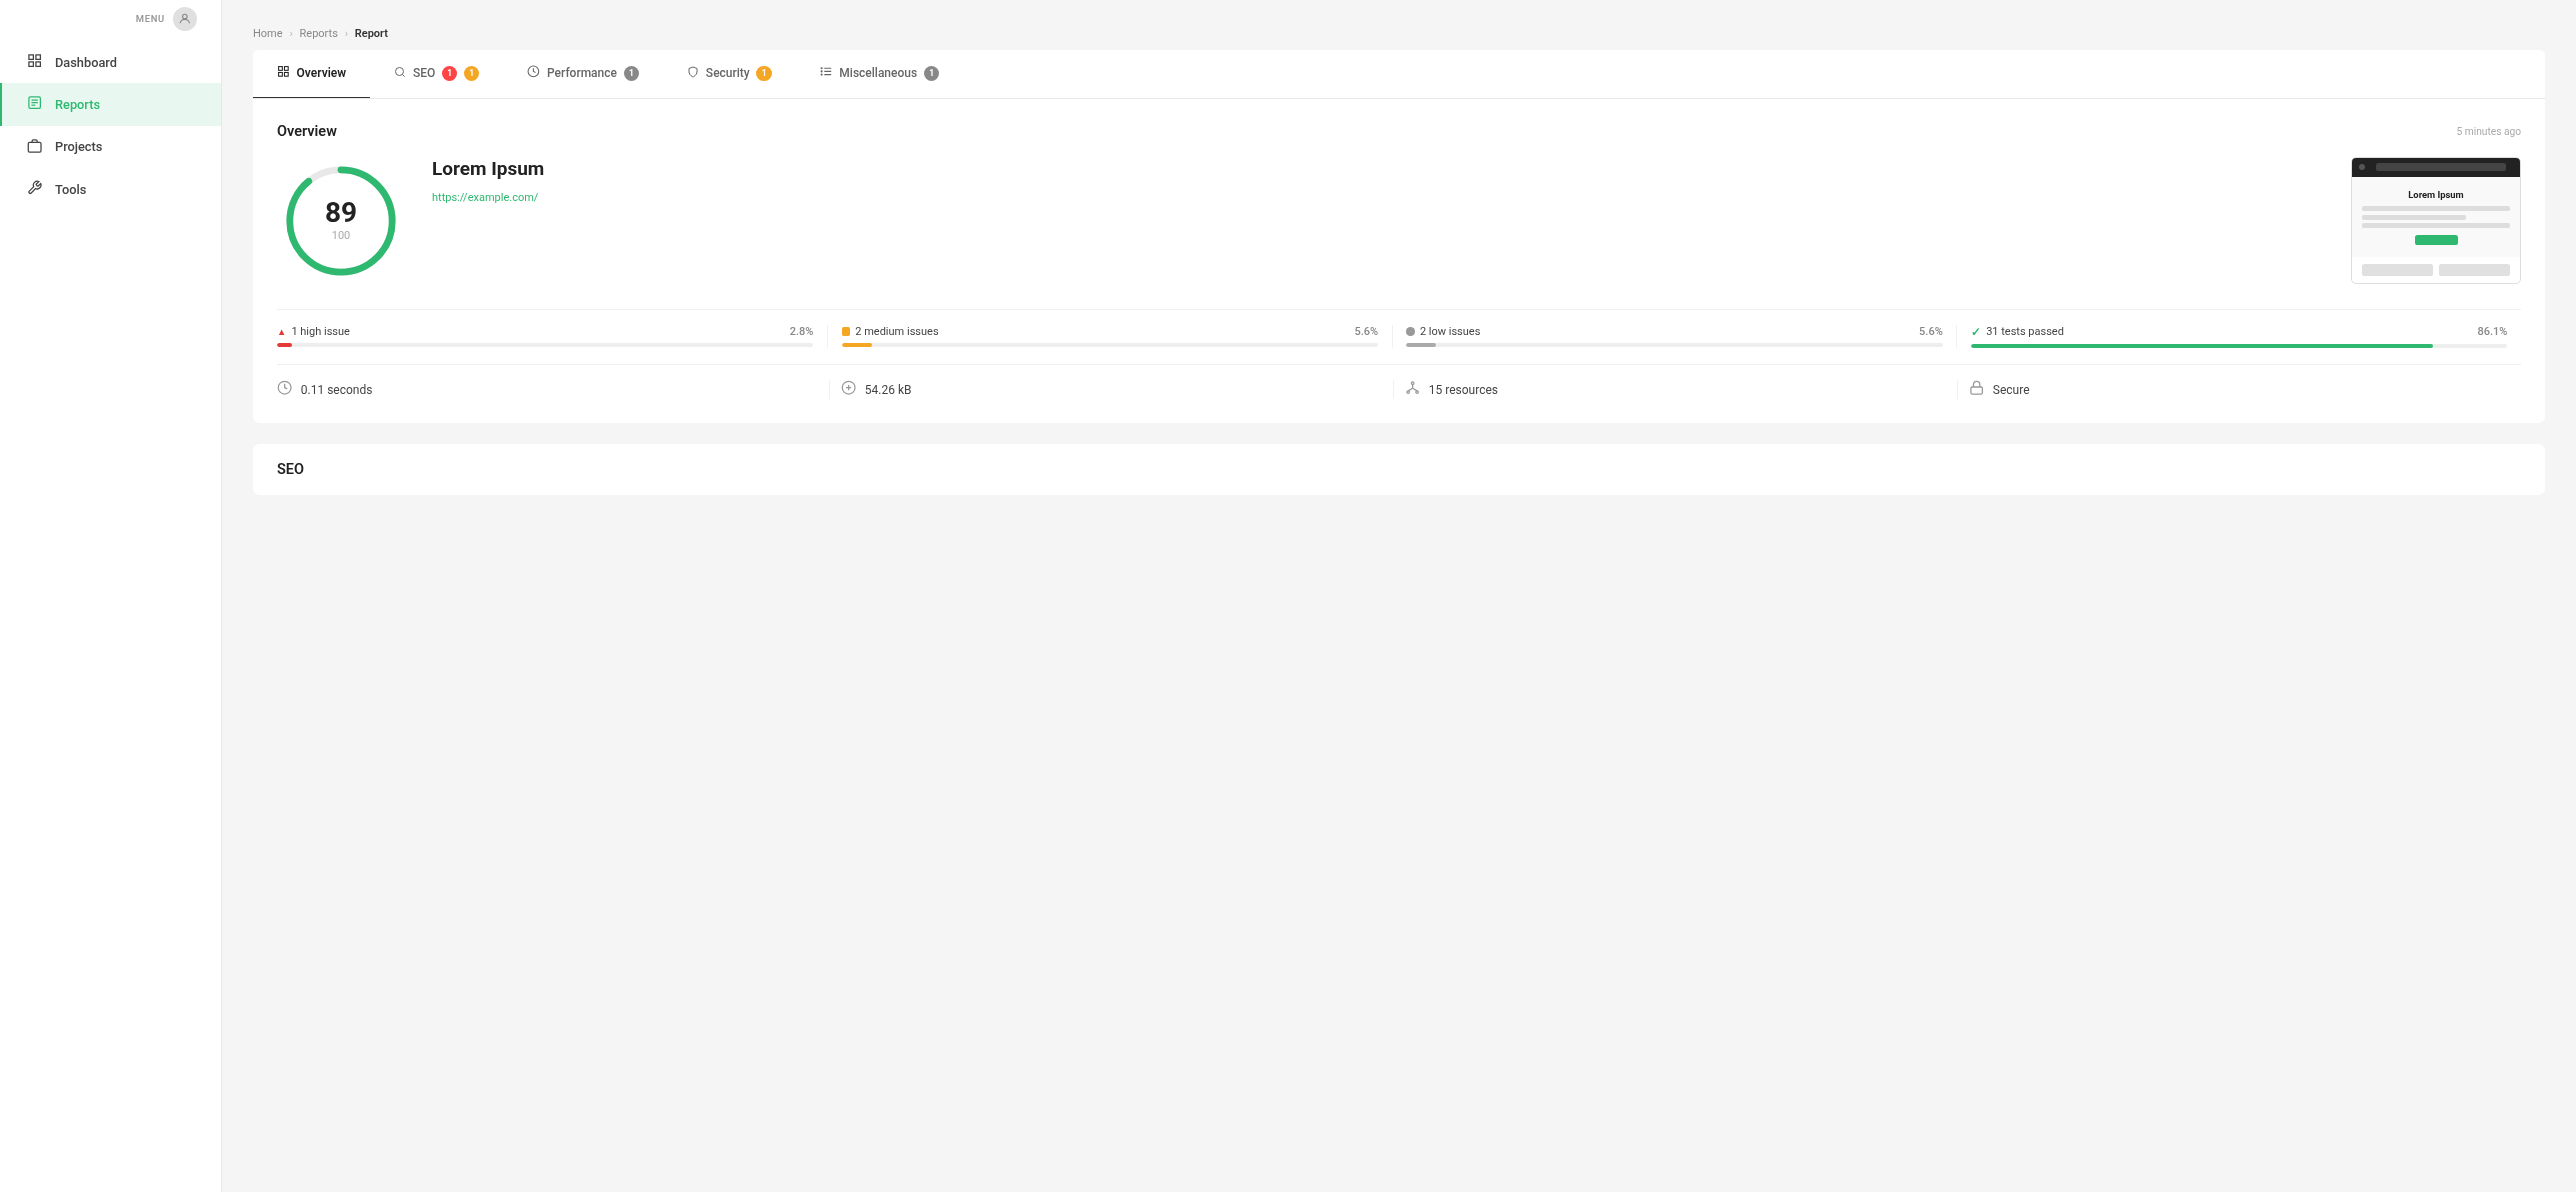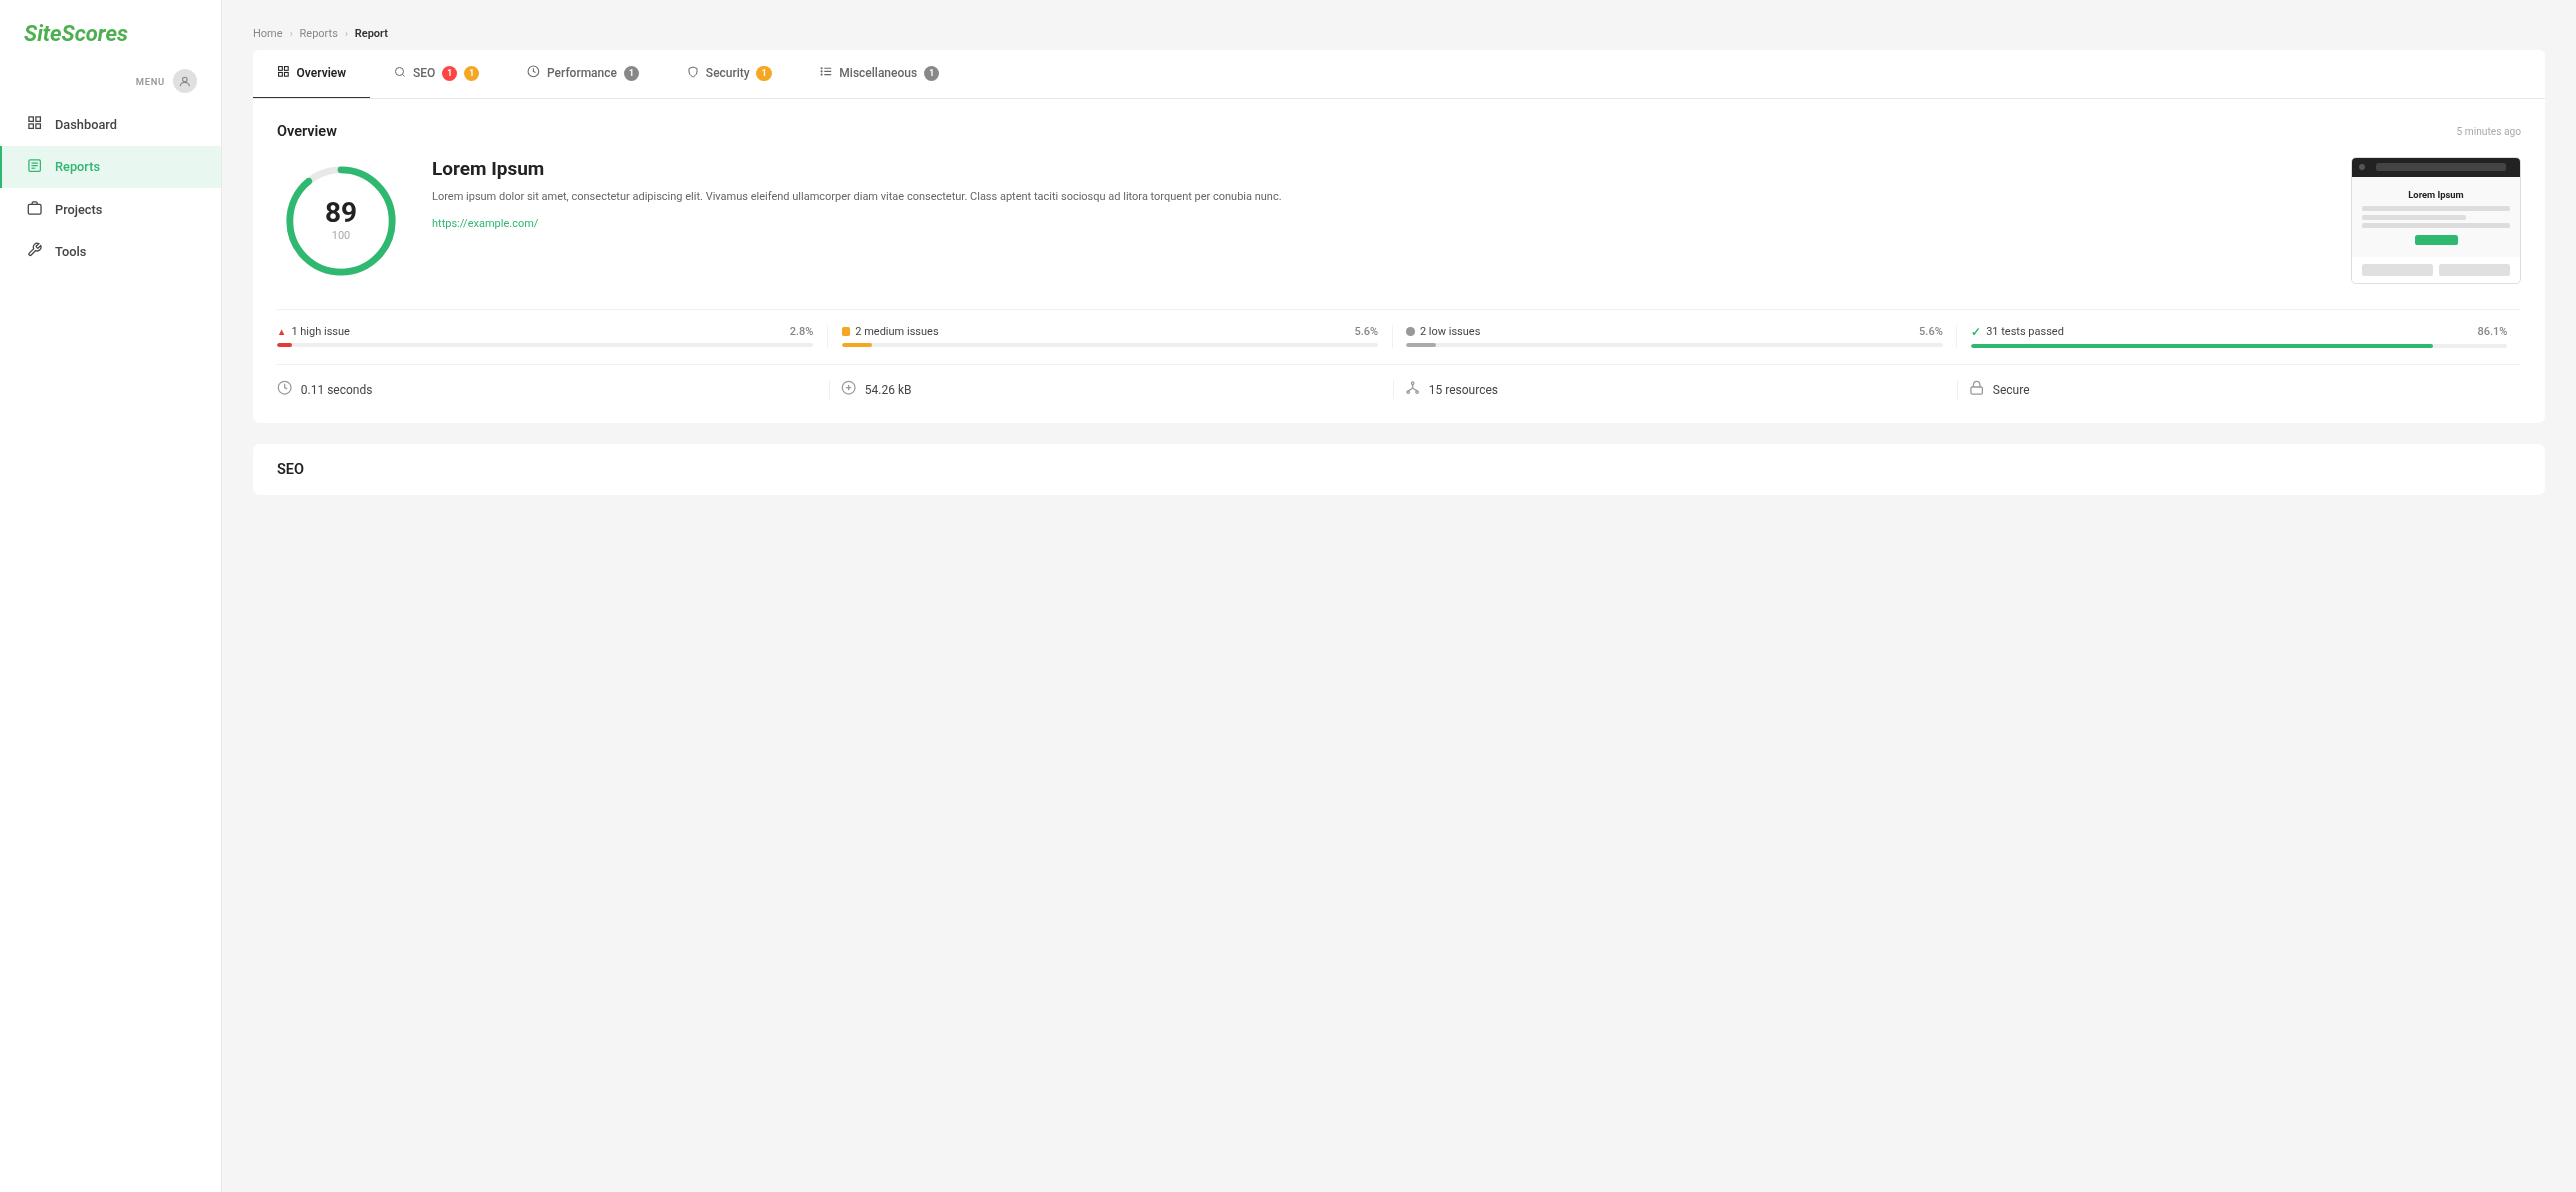--- a/index.html
+++ b/index.html
@@ -392,21 +392,20 @@
     }
     .stat-icon {
       font-size: 15.3px;
       color: #999;
     }
   </style>
 </head>
 <body>
 
 <div class="sidebar">
-  <div class="sidebar-logo">SiteScores</div>
 
   <div class="sidebar-menu-header">
     <span class="sidebar-menu-label">MENU</span>
     <div class="sidebar-avatar-icon">
       <svg width="13.6" height="13.6" viewBox="0 0 24 24" fill="none" stroke="currentColor" stroke-width="2">
         <circle cx="12" cy="8" r="4"></circle>
           <path d="M4 20c0-4 3.6-7 8-7s8 3 8 7"></path>
       </svg>
     </div>
   </div>
@@ -545,21 +544,20 @@
             <circle cx="75" cy="75" r="60" fill="none" stroke="#2eb870" stroke-width="8" stroke-dasharray="335.5 376.9" stroke-linecap="round"></circle>
           </svg>
           <div class="score-inner">
             <div class="score-number">89</div>
             <div class="score-denom">100</div>
           </div>
         </div>
 
         <div class="overview-info">
           <div class="overview-site-name">Lorem Ipsum</div>
-          <div class="overview-description">Lorem ipsum dolor sit amet, consectetur adipiscing elit. Vivamus eleifend ullamcorper diam vitae consectetur. Class aptent taciti sociosqu ad litora torquent per conubia nunc.</div>
           <a class="overview-url">https://example.com/</a>
         </div>
 
         <div class="overview-screenshot">
           <div class="screenshot-toolbar">
             <div class="screenshot-dot"></div>
             <div class="screenshot-urlbar"></div>
           </div>
           <div class="screenshot-body">
             <div class="screenshot-heading">Lorem Ipsum</div>

